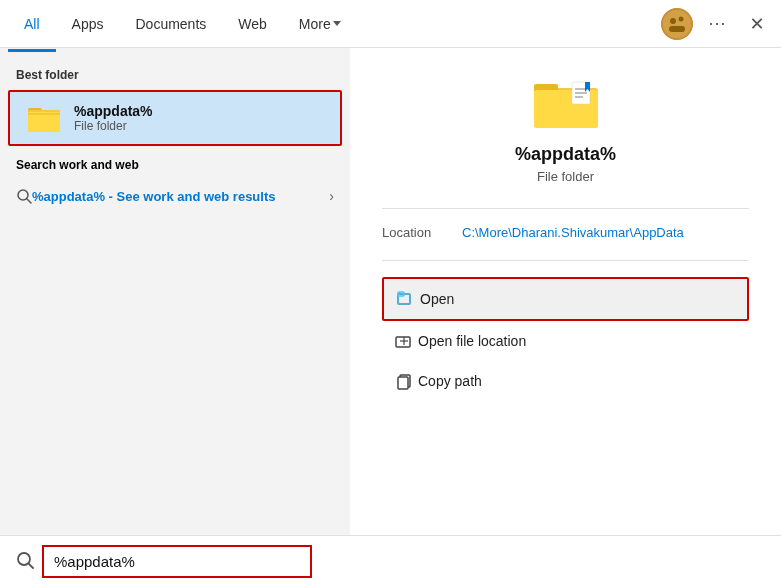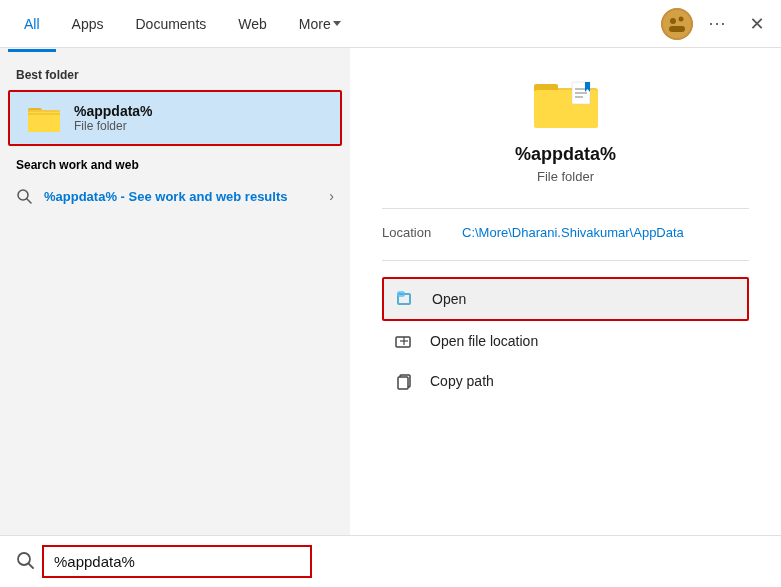--- a/index.html
+++ b/index.html
@@ -146,21 +146,20 @@
       font-weight: 600;
       color: #000000;
       padding: 12px 16px 8px 16px;
     }
 
     .web-result-item {
       display: flex;
       align-items: center;
       padding: 8px 16px;
       cursor: pointer;
-      gap: 12px;
       justify-content: space-between;
     }
 
     .web-result-icon {
       width: 16px;
       height: 16px;
       color: #555;
     }
 
     .web-result-text {
@@ -234,21 +233,21 @@
       text-decoration: none;
     }
 
     .action-list {
       list-style: none;
     }
 
     .action-item {
       display: flex;
       align-items: center;
-      gap: 16px;
+      gap: 4px;
       padding: 10px 12px;
       cursor: pointer;
       font-size: 14px;
       color: #222;
       border-radius: 2px;
     }
 
     .action-item.highlighted {
       background: #f0f0f0;
       border: 2px solid #cc0000;

